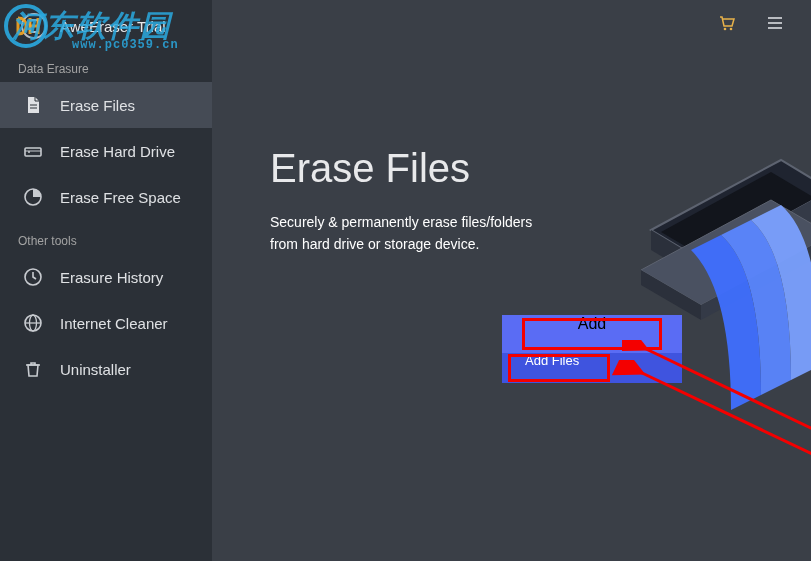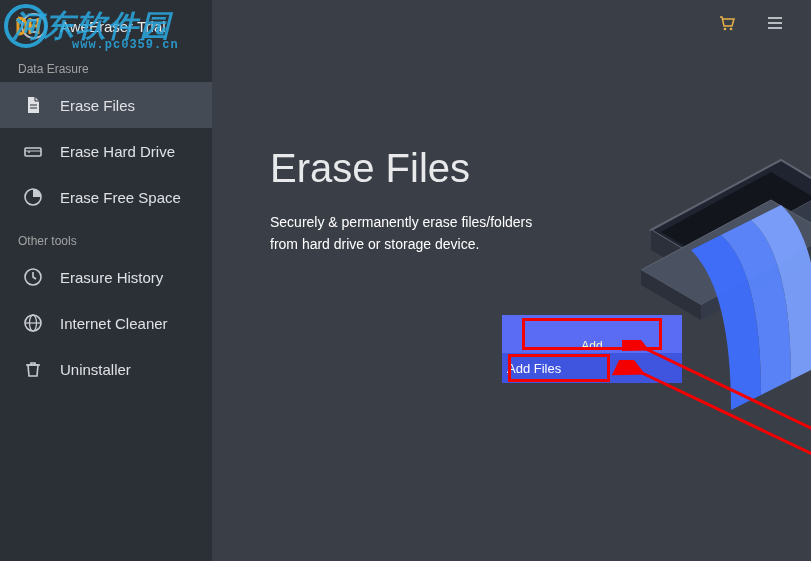--- a/index.html
+++ b/index.html
@@ -18,24 +18,24 @@
 
 .main { flex: 1; background: #3a3f47; position: relative; padding: 0; }
 .topbar { height: 46px; display: flex; justify-content: flex-end; align-items: center; gap: 28px; padding-right: 26px; }
 .topbar-btn { width: 20px; height: 20px; display: flex; align-items: center; justify-content: center; cursor: pointer; }
 
 .content { padding: 100px 0 0 58px; position: relative; }
 .hero-title { font-size: 40px; font-weight: 300; color: #e8e9eb; margin-bottom: 20px; }
 .hero-sub { font-size: 14px; color: #ffffff; line-height: 1.6; }
 
 .add-wrap { position: absolute; left: 290px; top: 315px; width: 180px; }
-.add-btn { height: 38px; background: #5a6cf4; color: #fef9c3; font-size: 12px; font-weight: 500; display: flex; align-items: flex-end; justify-content: center; cursor: pointer; position: relative; }
+.add-btn { height: 38px; background: #5a6cf4; color: #000000; font-size: 16px; font-weight: 500; display: flex; align-items: flex-start; justify-content: center; cursor: pointer; position: relative; }
 .add-btn .red-box { position: absolute; inset: 3px 20px; border: 3px solid #f40000; }
 .dropdown { background: #3f54df; }
-.dropdown-item { height: 30px; color: #fff; font-size: 13px; display: flex; align-items: center; padding-left: 5px; cursor: pointer; position: relative; }
+.dropdown-item { height: 30px; color: #fff; font-size: 13px; display: flex; padding-left: 23px; cursor: pointer; position: relative; }
 .dropdown-item .red-box2 { position: absolute; left: 6px; top: 1px; width: 102px; height: 28px; border: 3px solid #f40000; }
 
 .laptop-illus { position: absolute; right: -30px; top: 140px; width: 260px; height: 280px; pointer-events: none; }
 
 .arrow { position: absolute; pointer-events: none; }
 .watermark { position: absolute; top: 6px; left: 12px; font-size: 30px; font-weight: 700; color: #2aa9e0; opacity: 0.85; pointer-events: none; font-style: italic; letter-spacing: 2px; }
 .watermark-sub { position: absolute; top: 38px; left: 72px; font-size: 12px; font-weight: 700; color: #2aa9e0; opacity: 0.85; pointer-events: none; letter-spacing: 1px; font-family: Liberation Mono, monospace; }
 .wm-logo { position: absolute; top: 4px; left: 4px; width: 44px; height: 44px; opacity: 0.9; pointer-events: none; }
 </style>
 </head>

